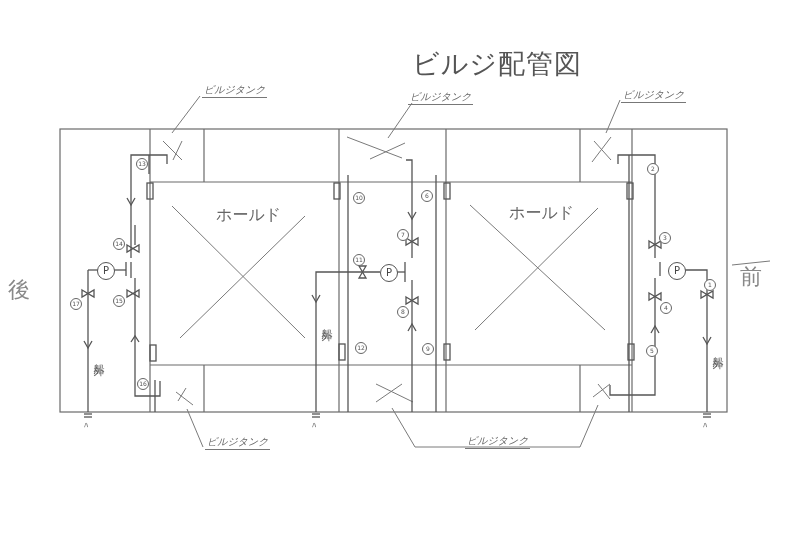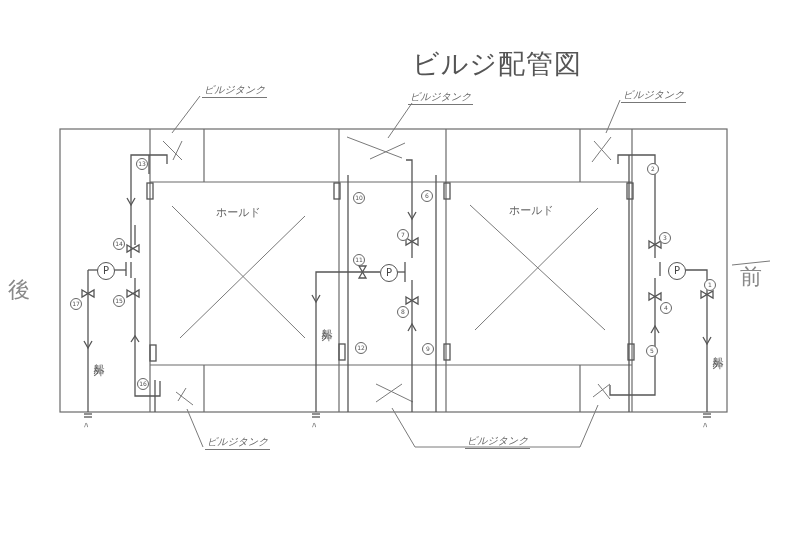--- a/index.html
+++ b/index.html
@@ -4,21 +4,21 @@
 <style>
   html, body { margin: 0; padding: 0; background: #ffffff; }
   body { width: 800px; height: 552px; position: relative; overflow: hidden; font-family: "DejaVu Sans", sans-serif; }
   #title { position: absolute; left: 412px; top: 26px; font-family: "DejaVu Serif", serif; font-size: 27px; color: #555555; letter-spacing: 1px; margin-top: 20px; }
   svg#diagram { position: absolute; left: 0; top: 0; }
   .ln { stroke: #6a6a6a; stroke-width: 1.2; fill: none; }
   .pipe { stroke: #555555; stroke-width: 1.3; fill: none; }
   .thin { stroke: #7a7a7a; stroke-width: 1; fill: none; }
   .lbl { position: absolute; color: #666666; font-family: "DejaVu Sans", sans-serif; white-space: nowrap; }
   .tank-lbl { font-size: 10px; font-style: italic; border-bottom: 1px solid #777; padding: 0 2px; }
-  .hold-lbl { font-size: 11px; }
+  .hold-lbl { font-size: 16px; }
   .vert-lbl { font-size: 11px; writing-mode: vertical-rl; letter-spacing: 2px; }
   .side-lbl { font-size: 22px; color: #888888; font-family: "DejaVu Serif", serif; }
   .num { position: absolute; width: 10px; height: 10px; border: 1px solid #666; border-radius: 50%; font-size: 6px; line-height: 10px; text-align: center; color: #555; background: #fff; }
   .pump { position: absolute; width: 16px; height: 16px; border: 1.3px solid #555; border-radius: 50%; font-size: 10px; line-height: 16px; text-align: center; color: #444; background: #fff; }
   .ovb { position: absolute; font-size: 8px; color: #666; }
 </style>
 </head>
 <body>
 
 <div id="title">ビルジ配管図</div>

